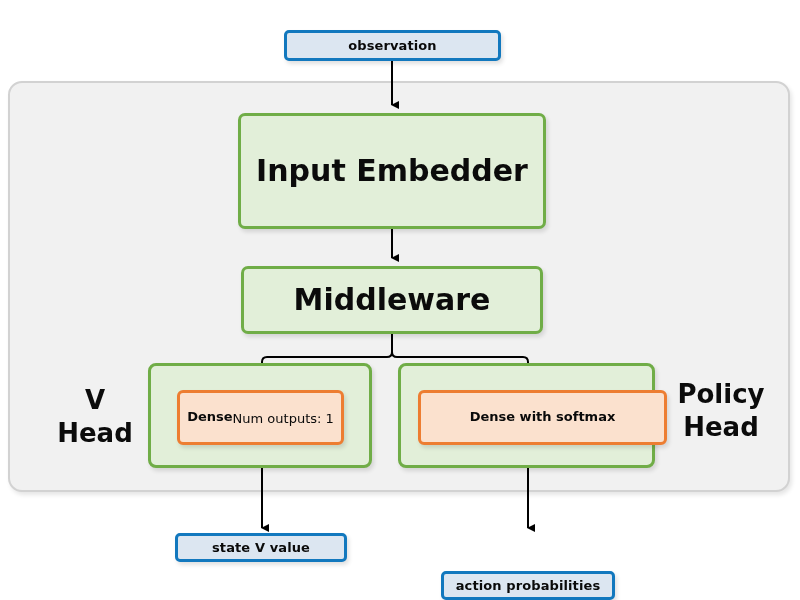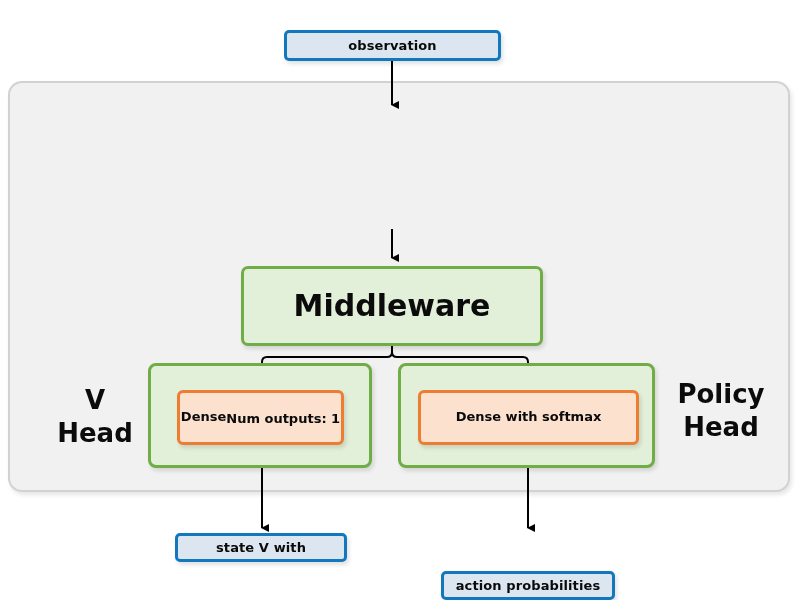--- a/index.html
+++ b/index.html
@@ -94,21 +94,21 @@
     box-shadow: 2px 3px 4px rgba(0,0,0,0.12);
   }
   .orange-box .title {
     font-size: 13px;
     font-weight: bold;
     color: #0A0A0A;
     line-height: 1.15;
   }
   .orange-box .sub {
     font-size: 13px;
-    font-weight: bold;
+    font-weight: normal;
     color: #0A0A0A;
     line-height: 1.15;
     margin-top: 3px;
   }
 
   
   .head-label {
     position: absolute;
     font-size: 26px;
     font-weight: bold;
@@ -154,43 +154,46 @@
 
     <line x1="262" y1="447" x2="262" y2="528" stroke="#000000" stroke-width="2" marker-end="url(#arrowhead)"></line>
 
     <line x1="528" y1="447" x2="528" y2="528" stroke="#000000" stroke-width="2" marker-end="url(#arrowhead)"></line>
   </svg>
 
   <div class="blue-box" style="left:284px; top:30px; width:217px; height:31px;">
     <span>observation</span>
   </div>
 
+  <div class="green-box" style="left:238px; top:113px; width:308px; height:116px;">
+    <span class="big-label">Input Embedder</span>
+  </div>
 
-  <div class="green-box" style="left:241px; top:266px; width:302px; height:80px;">
+  <div class="green-box" style="left:241px; top:266px; width:302px; height:68px;">
     <span class="big-label">Middleware</span>
   </div>
 
   <div class="head-group" style="left:148px; top:363px; width:224px; height:105px;"></div>
   <div class="head-label" style="left:40px; top:384px; width:110px;">V
 Head</div>
 
   <div class="orange-box" style="left:177px; top:390px; width:167px; height:55px;">
     <span class="title">Dense</span>
     <span class="sub">Num outputs: 1</span>
   </div>
 
   <div class="head-group" style="left:398px; top:363px; width:257px; height:105px;"></div>
   <div class="head-label" style="left:658px; top:378px; width:126px;text-align:center;">Policy
 Head</div>
 
-  <div class="orange-box" style="left:418px; top:390px; width:221px; height:55px;">
+  <div class="orange-box" style="left:418px; top:390px; width:249px; height:55px;">
     <span class="title">Dense with softmax</span>
   </div>
 
   <div class="blue-box" style="left:175px; top:533px; width:172px; height:29px;">
-    <span>state V with</span>
+    <span>state V value</span>
   </div>
 
   <div class="blue-box" style="left:441px; top:533px; width:174px; height:29px;margin-top:38px;">
     <span>action probabilities</span>
   </div>
 
 </div>
 
 </body></html>

